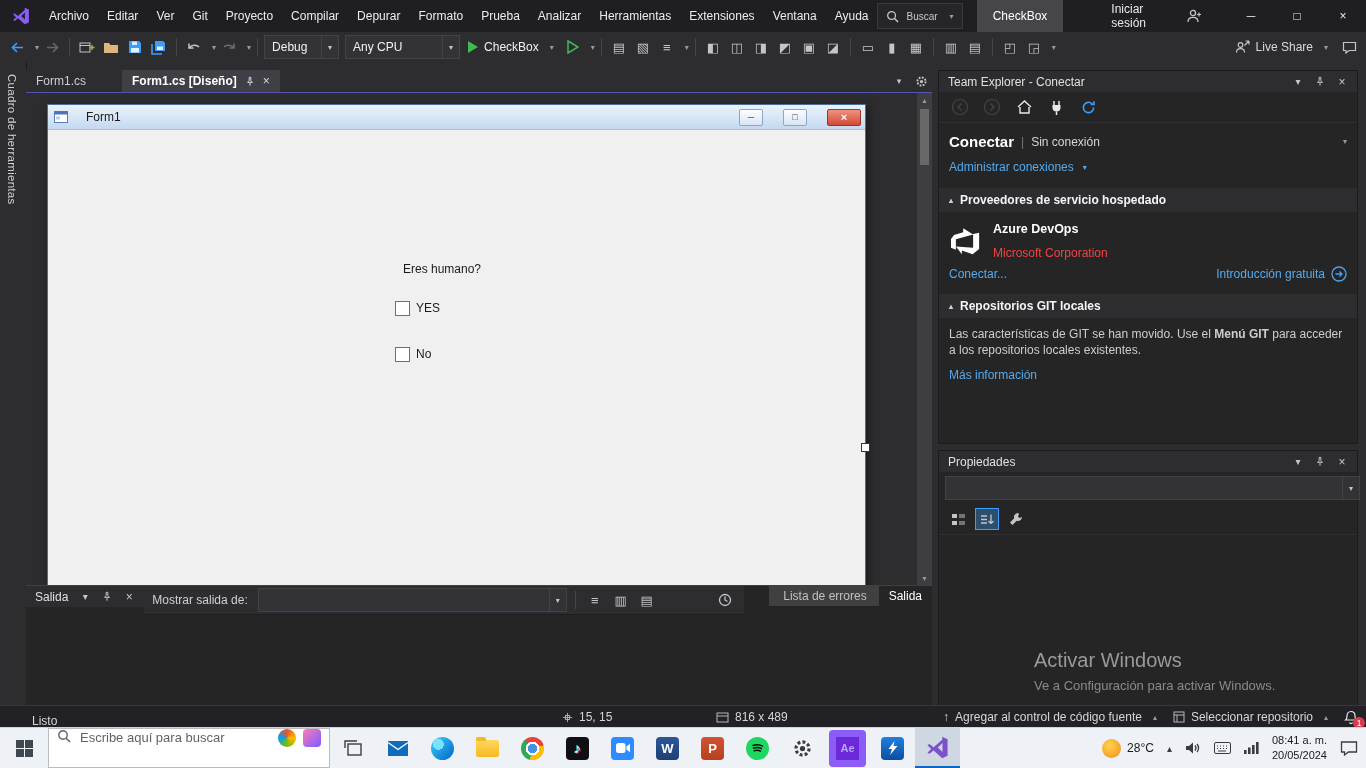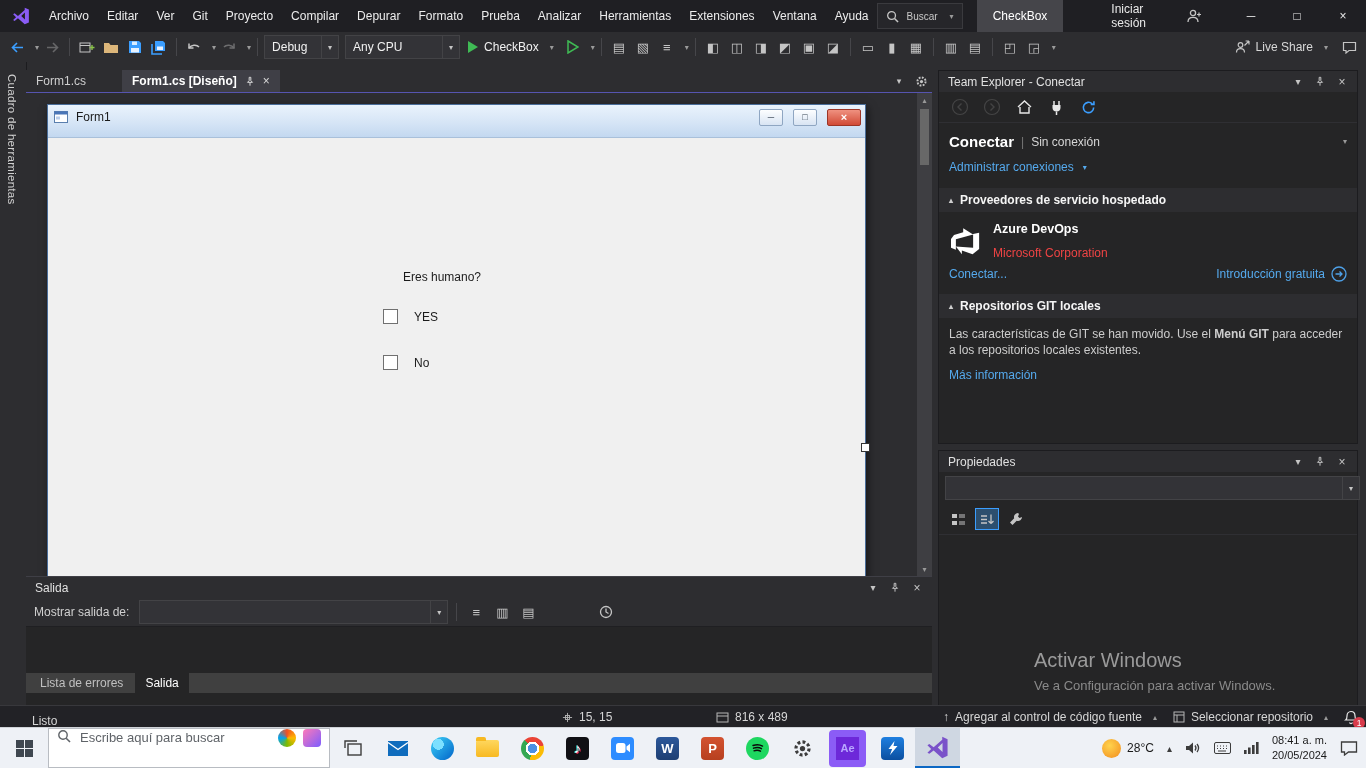--- a/index.html
+++ b/index.html
@@ -39,37 +39,37 @@
   .editor-col{position:absolute;left:26px;top:8px;width:906px;height:636px;display:flex;flex-direction:column;background:#252526}
   .tabbar{height:22px;background:#2d2d30;border-bottom:1px solid #5654b0}
   .etab{height:22px;display:flex;align-items:center;padding:0 10px;color:#cfcfcf;gap:8px}
   .etab.active{background:#3f3f46;color:#fff;font-weight:bold;margin-left:26px}
   .tclose{font-weight:normal;font-size:12px;color:#d8d8d8}
   .tabbar .ti{height:22px}
 
   .designer{position:relative;flex:1;background:#2d2d30;overflow:hidden}
   .form-window{position:absolute;left:21px;top:11px;width:817px;height:489px;background:#f0f0f0;
                border:1px solid #4a6d99;box-shadow:2px 3px 8px rgba(0,0,0,.5)}
-  .form-titlebar{height:24px;background:linear-gradient(#eaf3fc,#d6e5f6 55%,#c3d8f0);border-bottom:1px solid #a9c0da;padding:0 4px 8px 6px;color:#1b1b1b;gap:8px}
+  .form-titlebar{height:24px;background:linear-gradient(#eaf3fc,#d6e5f6 55%,#c3d8f0);border-bottom:1px solid #a9c0da;padding:0 4px 0 6px;color:#1b1b1b;gap:18px}
   .fwb{width:22px;height:15px;display:flex;align-items:center;justify-content:center;margin-left:2px;
        background:linear-gradient(#fdfeff,#d8e4f3);border:1px solid #8fa6c2;border-radius:2px;font-size:9px;color:#33404f}
   .fwb i{font-style:normal}
   .fwb-close{width:32px;background:linear-gradient(#ef9180,#d14a36);border-color:#9c3526;color:#fff;font-weight:bold;font-size:11px}
   .form-body{position:relative;height:463px;color:#1b1b1b}
   .form-question{position:absolute;left:355px;top:132px;font-size:12px}
-  .form-check{position:absolute;left:335px;display:flex;align-items:center;gap:16px;font-size:12px}
+  .form-check{position:absolute;left:347px;display:flex;align-items:flex-start;gap:6px;font-size:12px}
   .cbox{width:13px;height:13px;background:#fff;border:1px solid #707070;display:inline-block}
   .resize-grip{position:absolute;right:-5px;top:338px;width:7px;height:7px;background:#fff;border:1px solid #333}
   .vscroll{position:absolute;right:0;top:0;bottom:0;width:15px;background:#3e3e42;display:flex;flex-direction:column;align-items:center}
   .sarr{color:#999;font-size:8px;height:14px;display:flex;align-items:center}
   .sthumb{width:9px;height:56px;background:#686868;margin-top:2px}
   .vscroll .bottom{margin-top:auto}
 
   
-  .output-pane{height:116px;background:#252526;border-top:1px solid #3f3f46;display:flex;flex-direction:column;margin-bottom:13px}
+  .output-pane{height:116px;background:#252526;border-top:1px solid #3f3f46;display:flex;flex-direction:row;margin-bottom:4px}
   .pane-hd{height:21px;background:#2d2d30;padding:0 6px 0 9px;font-size:12px;color:#e0e0e0;gap:4px}
   .hico{width:18px;height:18px;display:flex;align-items:center;justify-content:center;color:#c5c5c5;font-size:10px}
   .out-toolbar{height:28px;background:#2d2d30;padding:0 8px;gap:4px;border-bottom:1px solid #1f1f22}
   .out-label{color:#d0d0d0;margin-right:6px}
   .out-combo{width:300px}
   .out-body{flex:1;background:#252526}
   .panel-tabs{height:20px;background:#404040;gap:2px;padding-left:4px}
   .ptab{padding:0 10px;height:20px;display:flex;align-items:center;color:#c0c0c0}
   .ptab.active{background:#252526;color:#fff}
 

